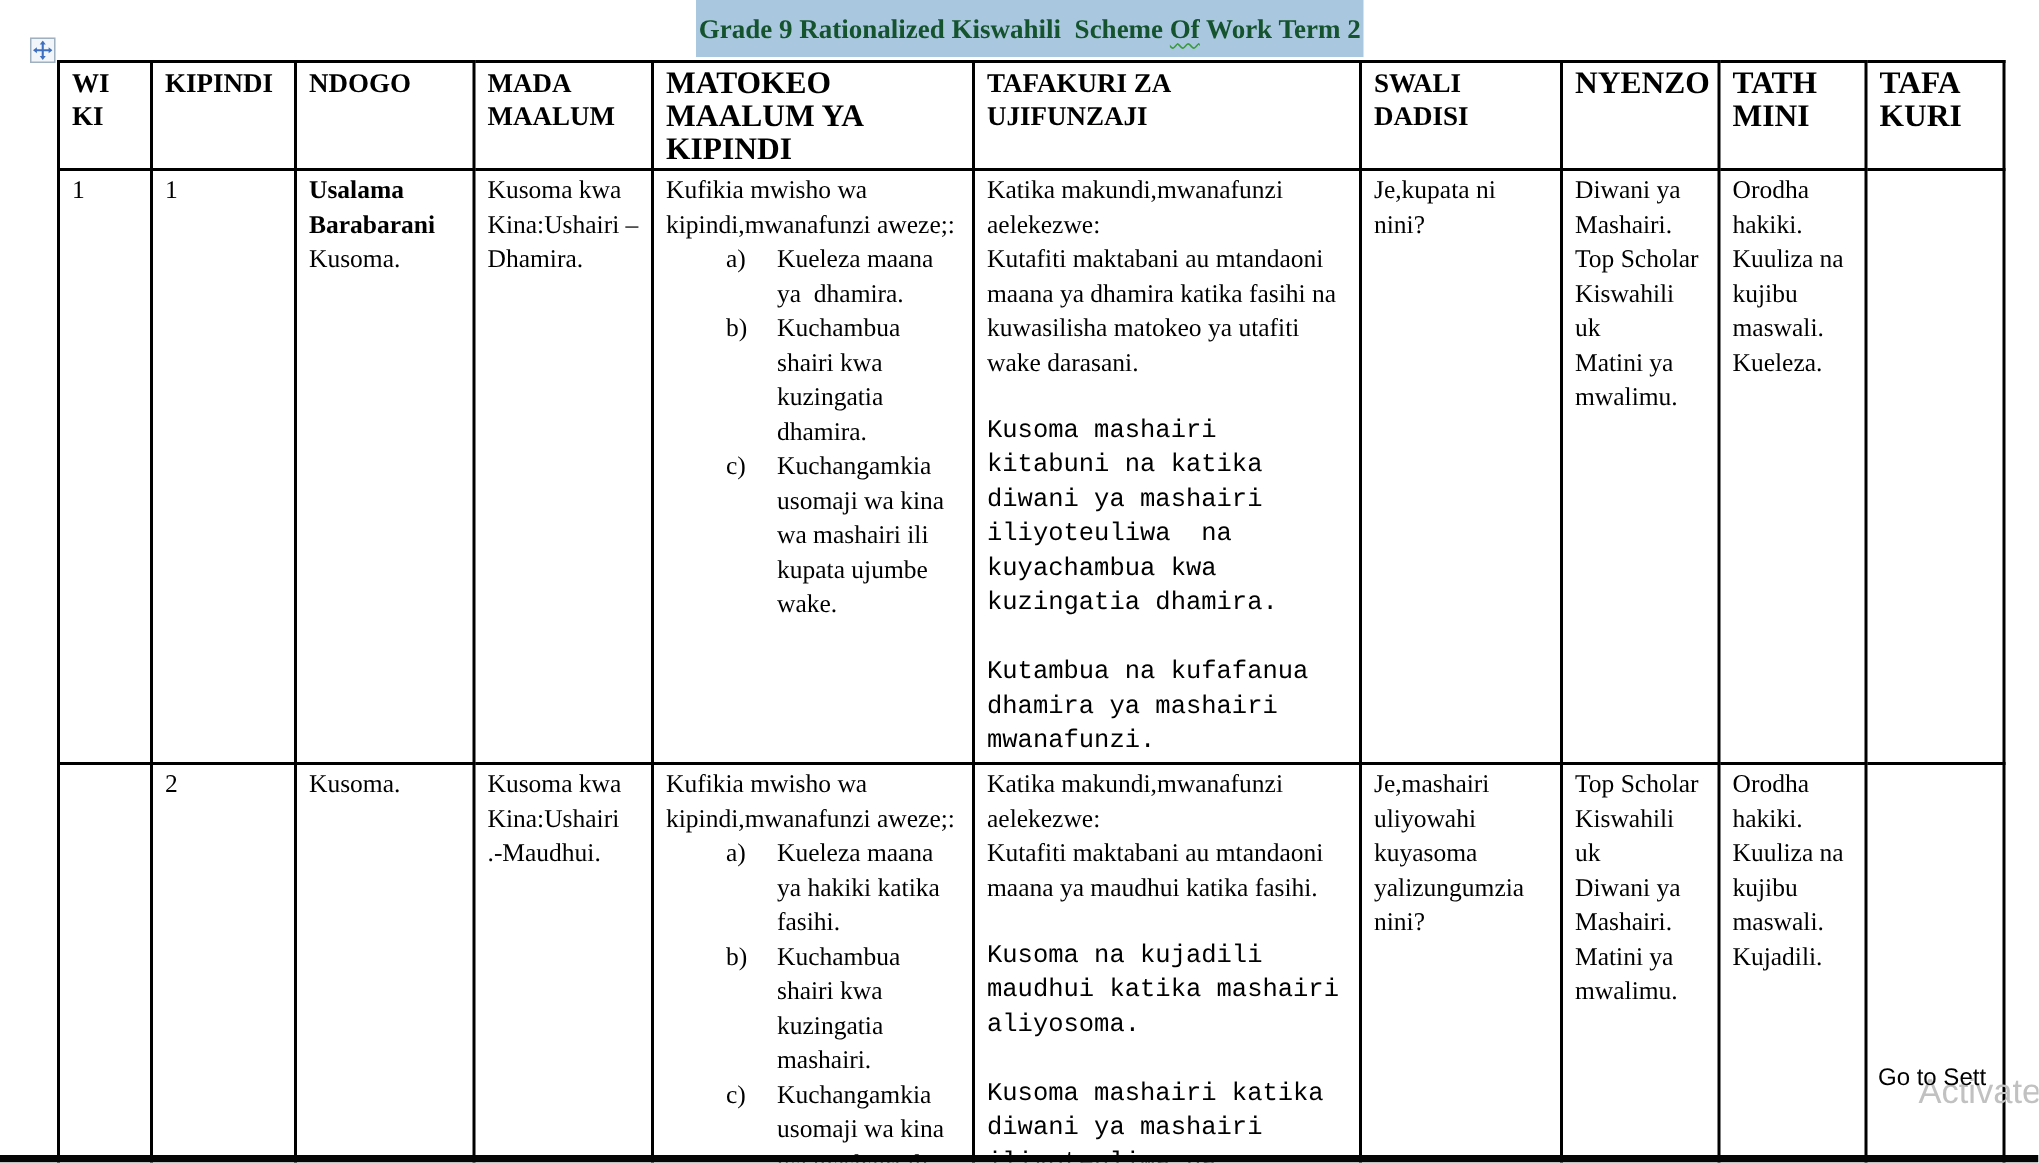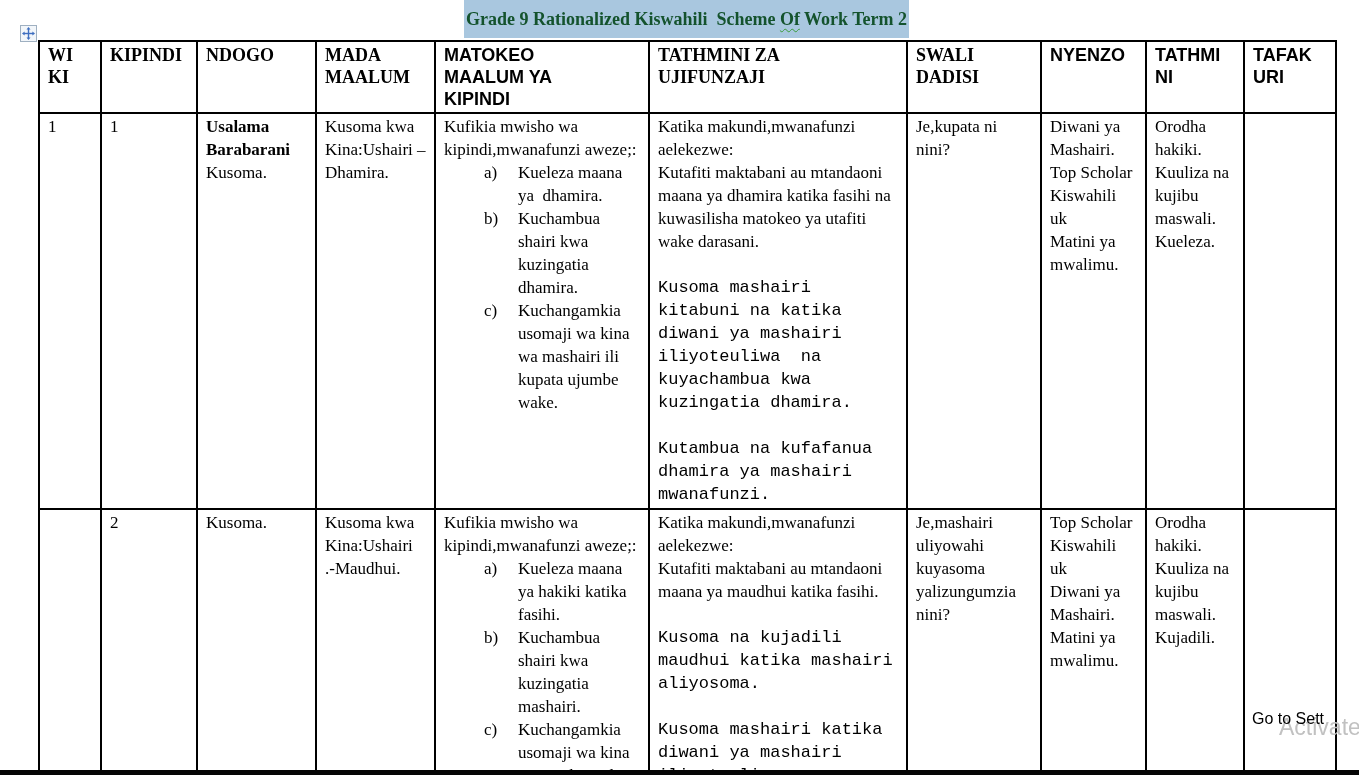--- a/index.html
+++ b/index.html
@@ -20,21 +20,21 @@
                border:1px solid #9fb0c1;background:#f2f6fa;display:flex;
                align-items:center;justify-content:center;box-sizing:border-box;}
 
   
   .sow-table{position:absolute;left:38px;top:40px;border-collapse:collapse;
              table-layout:fixed;width:1297px;}
   .sow-table td,.sow-table th{border:2px solid #000;vertical-align:top;
              overflow:hidden;box-sizing:border-box;text-align:left;}
   th{padding:2px 6px 2px 8px;}
   .hf{font-family:"Liberation Serif",serif;font-weight:bold;font-size:18px;line-height:22px;}
-  .hs{font-family:Liberation Sans, sans-serif;font-weight:700;font-size:18px;line-height:22px;}
+  .hs{font-family:Liberation Serif, serif;font-weight:700;font-size:21px;line-height:22px;}
   .bk{word-break:break-all;padding-right:14px;}
   .hlim{max-width:172px;}
 
   td{font-family:"Liberation Serif",serif;font-size:17px;line-height:23px;
      padding:1px 8px 2px 8px;overflow-wrap:anywhere;color:#000;}
   .c-swali{padding-right:12px;}
   .bold{font-weight:bold;}
 
   .olist{padding-left:40px;}
   .oli{display:flex;}
@@ -90,21 +90,21 @@
     <tbody>
         <tr style="height:50px">
       <th class="hf bk">WIKI</th>
       <th class="hf bk">KIPINDI</th>
       <th class="hf">NDOGO</th>
       <th class="hf">MADA MAALUM</th>
       <th class="hs">
             <div class="hlim">MATOKEO MAALUM YA KIPINDI</div>
           </th>
       <th class="hf">
-            <div class="hlim">TATHMINI ZA UJIFUNZAJI</div>
+            <div class="hlim">TAFAKURI ZA UJIFUNZAJI</div>
           </th>
       <th class="hf">SWALI DADISI</th>
       <th class="hs">NYENZO</th>
       <th class="hs bk">TATHMINI</th>
       <th class="hs bk">TAFAKURI</th>
     </tr>
 
     <tr style="height:388px">
       <td>1</td>
       <td>1</td>

